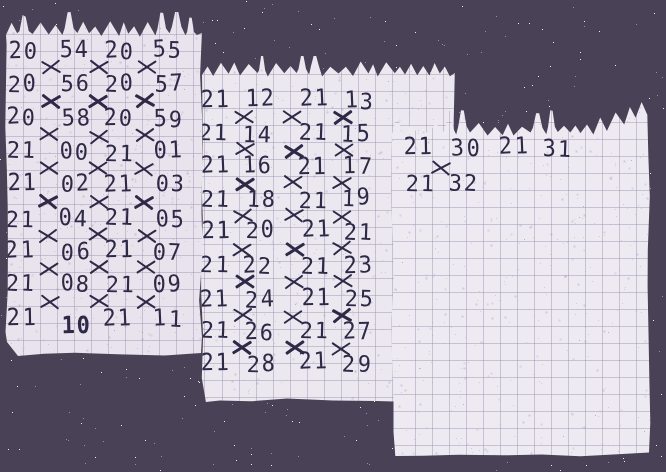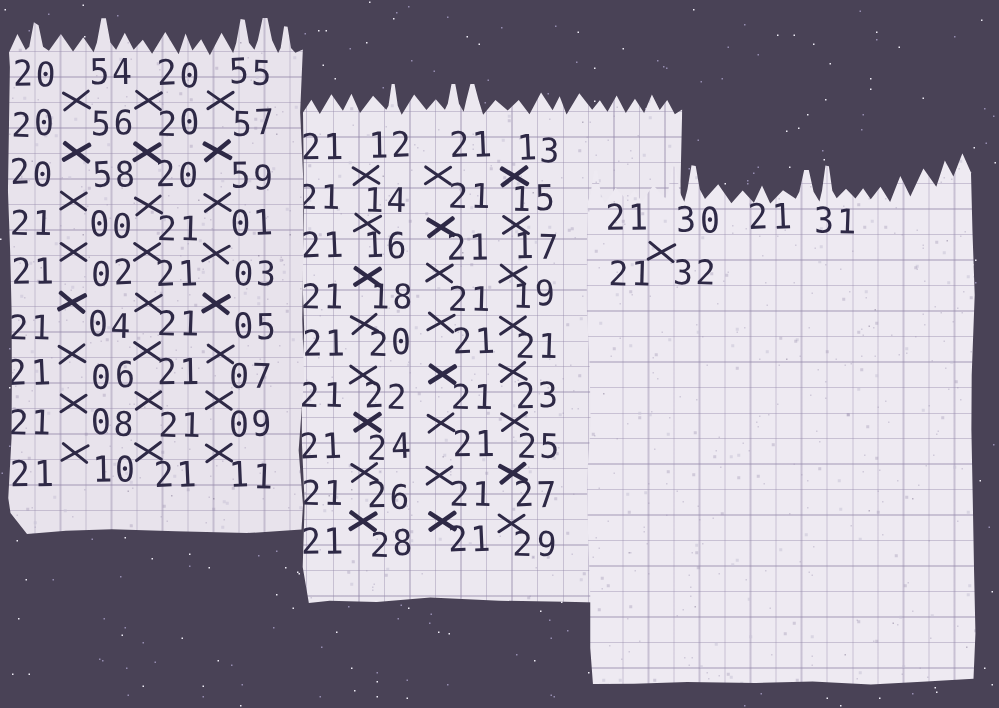--- a/index.html
+++ b/index.html
@@ -75,21 +75,21 @@
         <span class="num" style="left: 167px; top: 207.5px;"><b class="d0">0</b><b class="d2">5</b></span>
         <span class="num" style="left: 16.3px; top: 238.7px;"><b class="d0">2</b><b class="d0">1</b></span>
         <span class="num" style="left: 72.4px; top: 240.2px;"><b class="d3">0</b><b class="d2">6</b></span>
         <span class="num" style="left: 115.8px; top: 237.5px;"><b class="d2">2</b><b class="d2">1</b></span>
         <span class="num" style="left: 164.1px; top: 239.7px;"><b class="d1">0</b><b class="d1">7</b></span>
         <span class="num" style="left: 16.7px; top: 270.9px;"><b class="d1">2</b><b class="d1">1</b></span>
         <span class="num" style="left: 72px; top: 272px;"><b class="d0">0</b><b class="d1">8</b></span>
         <span class="num" style="left: 117.2px; top: 272.2px;"><b class="d3">2</b><b class="d3">1</b></span>
         <span class="num" style="left: 164.2px; top: 272.5px;"><b class="d2">0</b><b class="d0">9</b></span>
         <span class="num" style="left: 18.3px; top: 306.4px;"><b class="d2">2</b><b class="d2">1</b></span>
-        <span class="num" style="left: 72.5px; top: 303px;"><b class="d2">1</b><b class="d2">0</b></span>
+        <span class="num" style="left: 72.5px; top: 314px; font-weight: bold;"><b class="d2">1</b><b class="d2">0</b></span>
         <span class="num" style="left: 114.1px; top: 307.4px;"><b class="d0">2</b><b class="d0">1</b></span>
         <span class="num" style="left: 164.3px; top: 306.6px;"><b class="d0">1</b><b class="d1">1</b></span>
         <span class="xm" style="left: 47.2px; top: 54.8px; --xr: -4.4deg;">
           <i></i>
           <i></i>
         </span>
         <span class="xm" style="left: 95.1px; top: 55.3px; --xr: 3.6deg;">
           <i></i>
           <i></i>
         </span>

